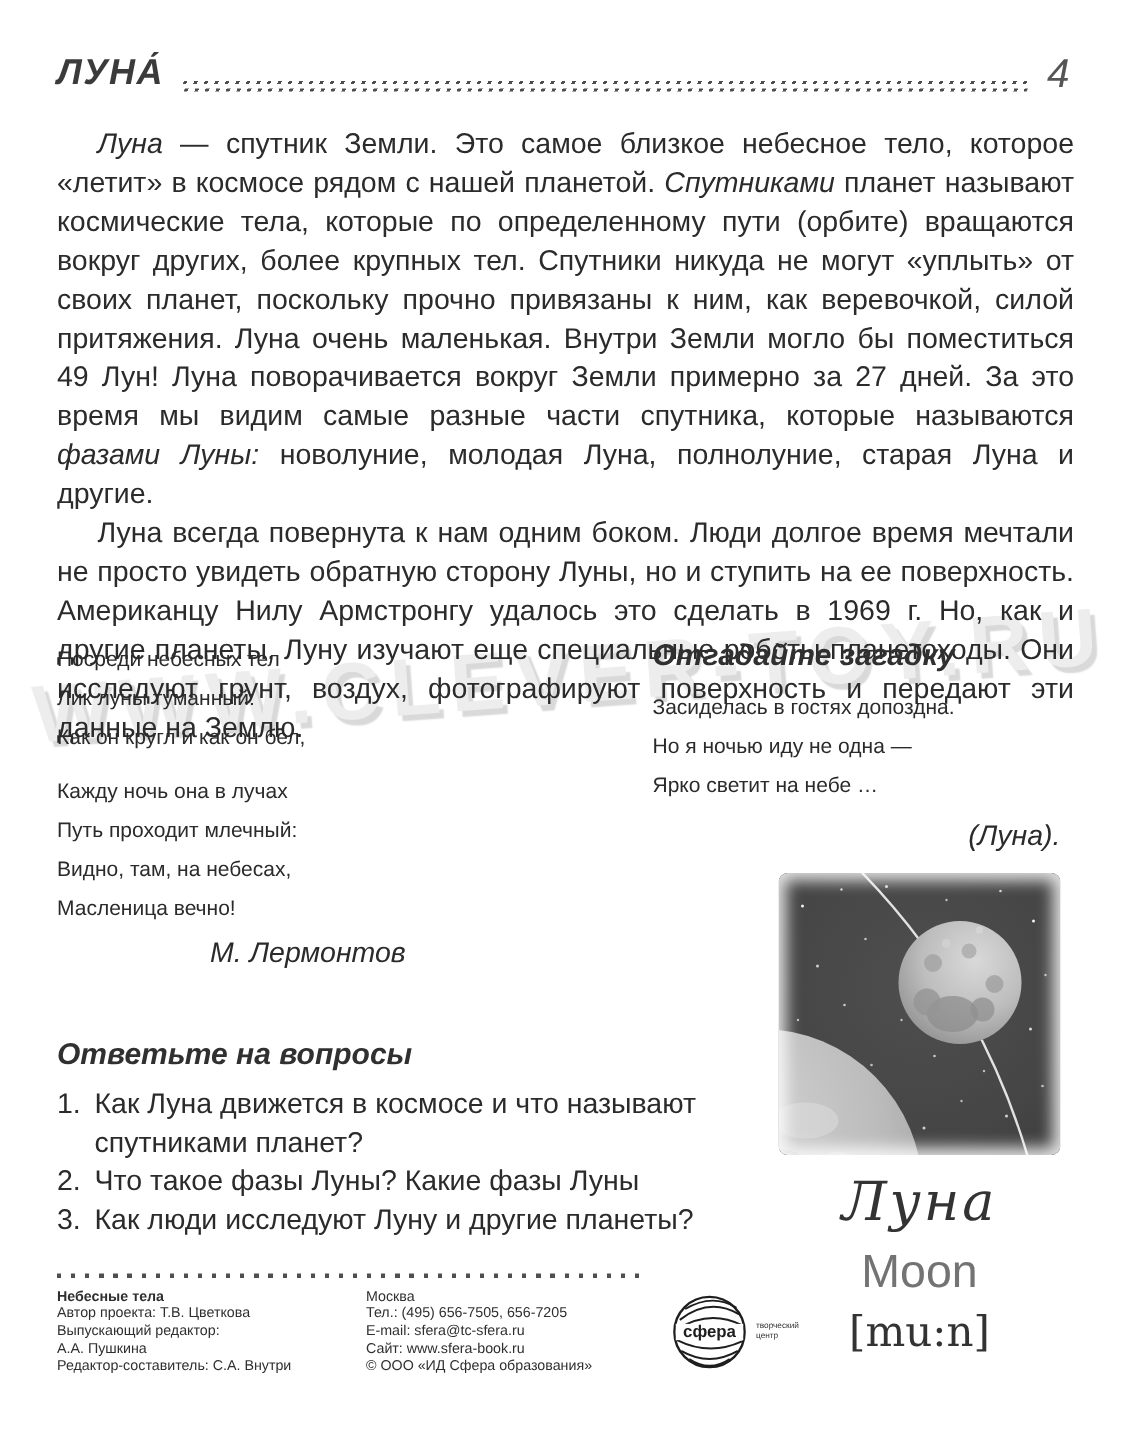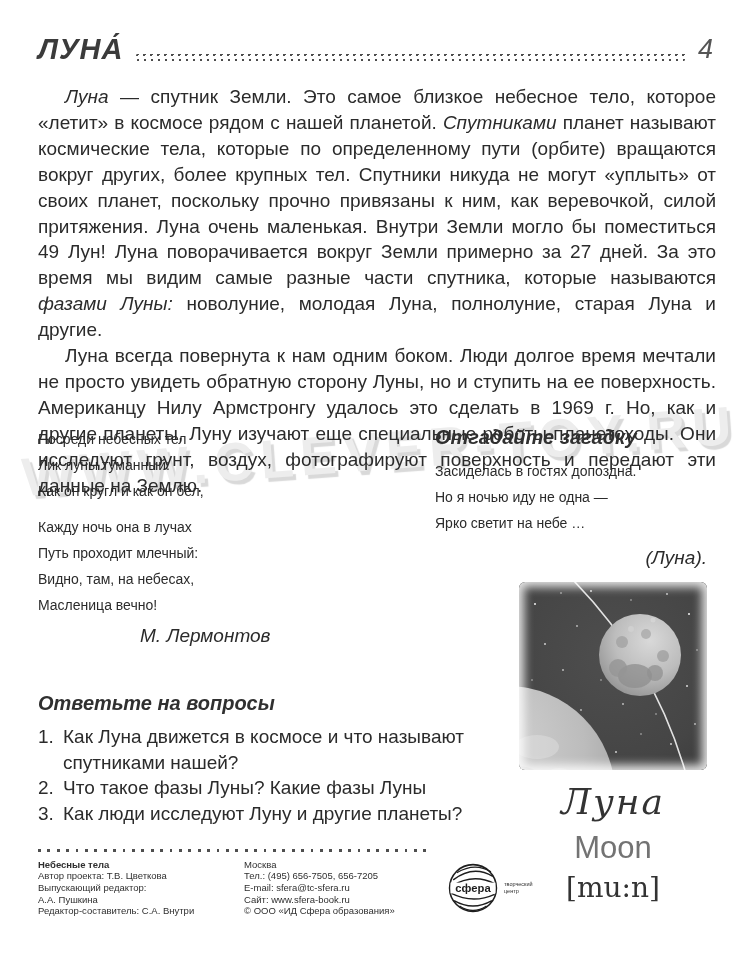--- a/index.html
+++ b/index.html
@@ -15,21 +15,21 @@
     font-size:54px;font-weight:bold;letter-spacing:7px;white-space:nowrap;
     color:#ededed;text-shadow:3px 4px 1px #d9d9d9;
     transform:rotate(-4.2deg);transform-origin:left center;
     font-family:"Liberation Sans",sans-serif;pointer-events:none;
   }
   .content{position:relative;z-index:1;}
 
   
   .header{position:absolute;left:38px;top:32px;width:677px;display:flex;align-items:flex-start;}
   .page-title{
-    font-size:29px;font-weight:bold;font-style:italic;color:#3b3b3b;
+    font-size:24px;font-weight:bold;font-style:italic;color:#3b3b3b;
     letter-spacing:1px;line-height:34px;flex:none;
   }
   .leader{
     flex:1;height:7px;margin:22px 12px 0 12px;transform:skewX(-25deg);
     background-image:
       repeating-linear-gradient(90deg,#4d4d4d 0 2.4px,transparent 2.4px 7px),
       repeating-linear-gradient(90deg,#4d4d4d 0 2.4px,transparent 2.4px 7px);
     background-size:100% 2.4px,100% 2.4px;
     background-position:0 0,3px 4.6px;
     background-repeat:no-repeat,no-repeat;
@@ -128,21 +128,21 @@
     </div>
 
     <div class="questions">
       <div class="section-heading">Ответьте на вопросы</div>
       <div class="q-row">
         <span class="q-num">1.</span>
         <span class="q-line">Как Луна движется в космосе и что называют</span>
       </div>
       <div class="q-row">
         <span class="q-num"></span>
-        <span class="q-line">спутниками нашей?</span>
+        <span class="q-line">спутниками планет?</span>
       </div>
       <div class="q-row">
         <span class="q-num">2.</span>
         <span class="q-line">Что такое фазы Луны? Какие фазы Луны</span>
       </div>
       <div class="q-row">
         <span class="q-num">3.</span>
         <span class="q-line">Как люди исследуют Луну и другие планеты?</span>
       </div>
     </div>

